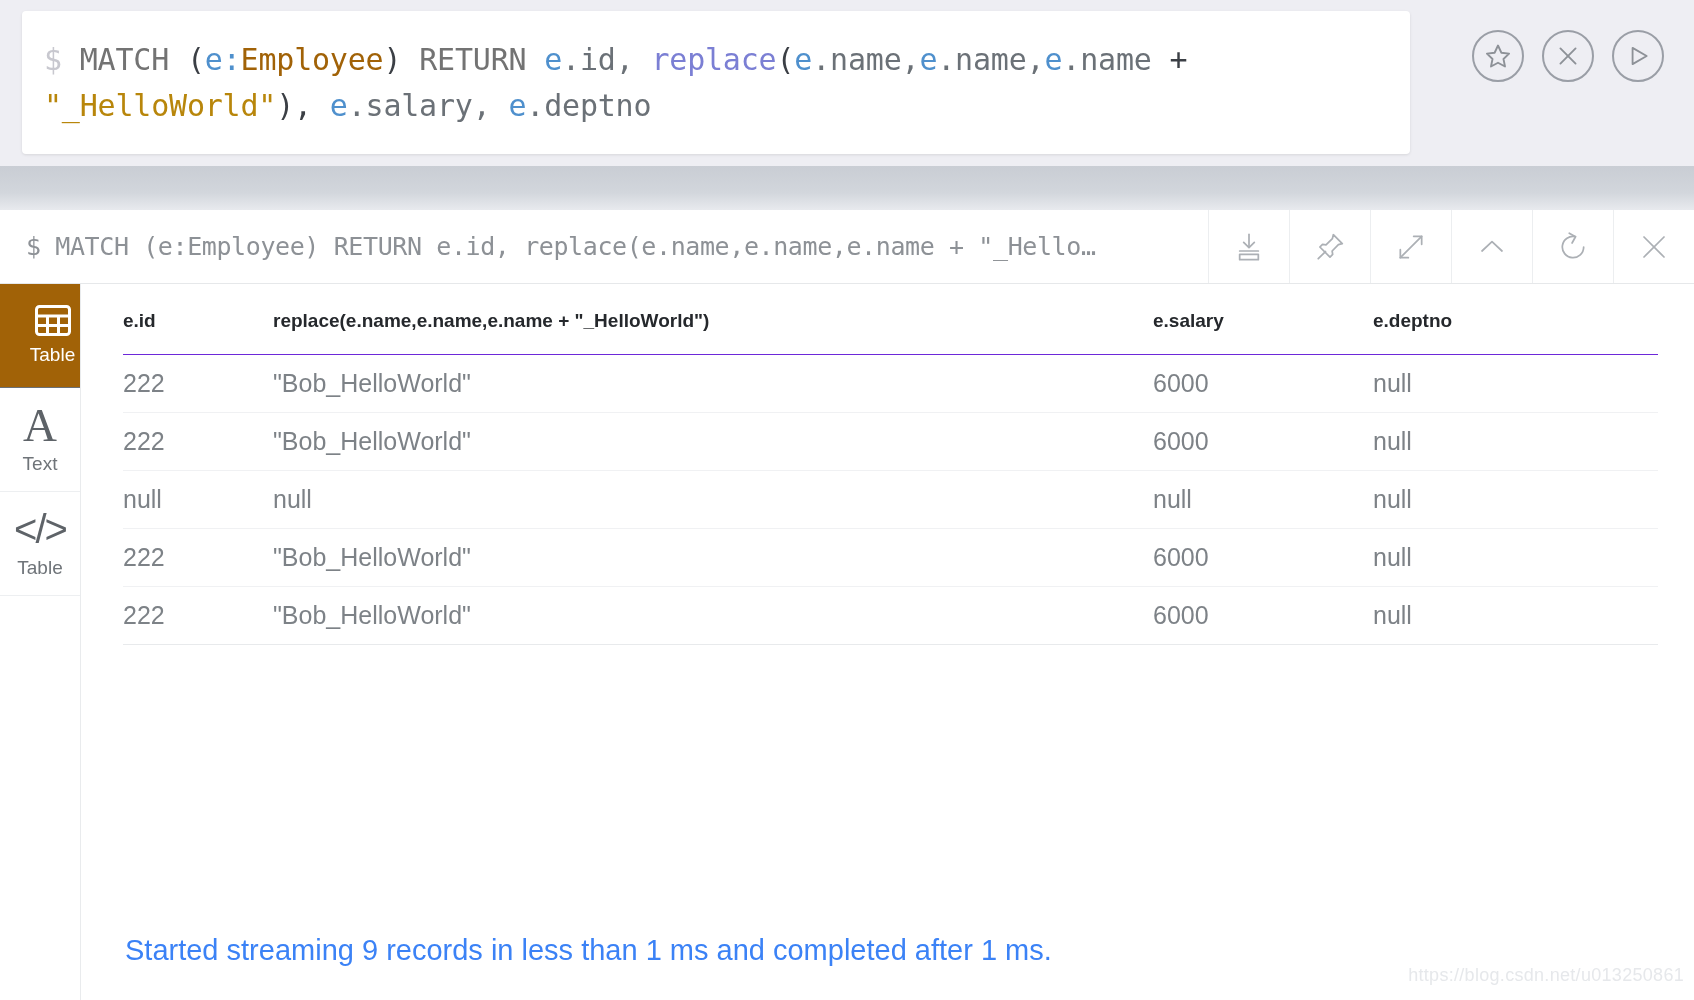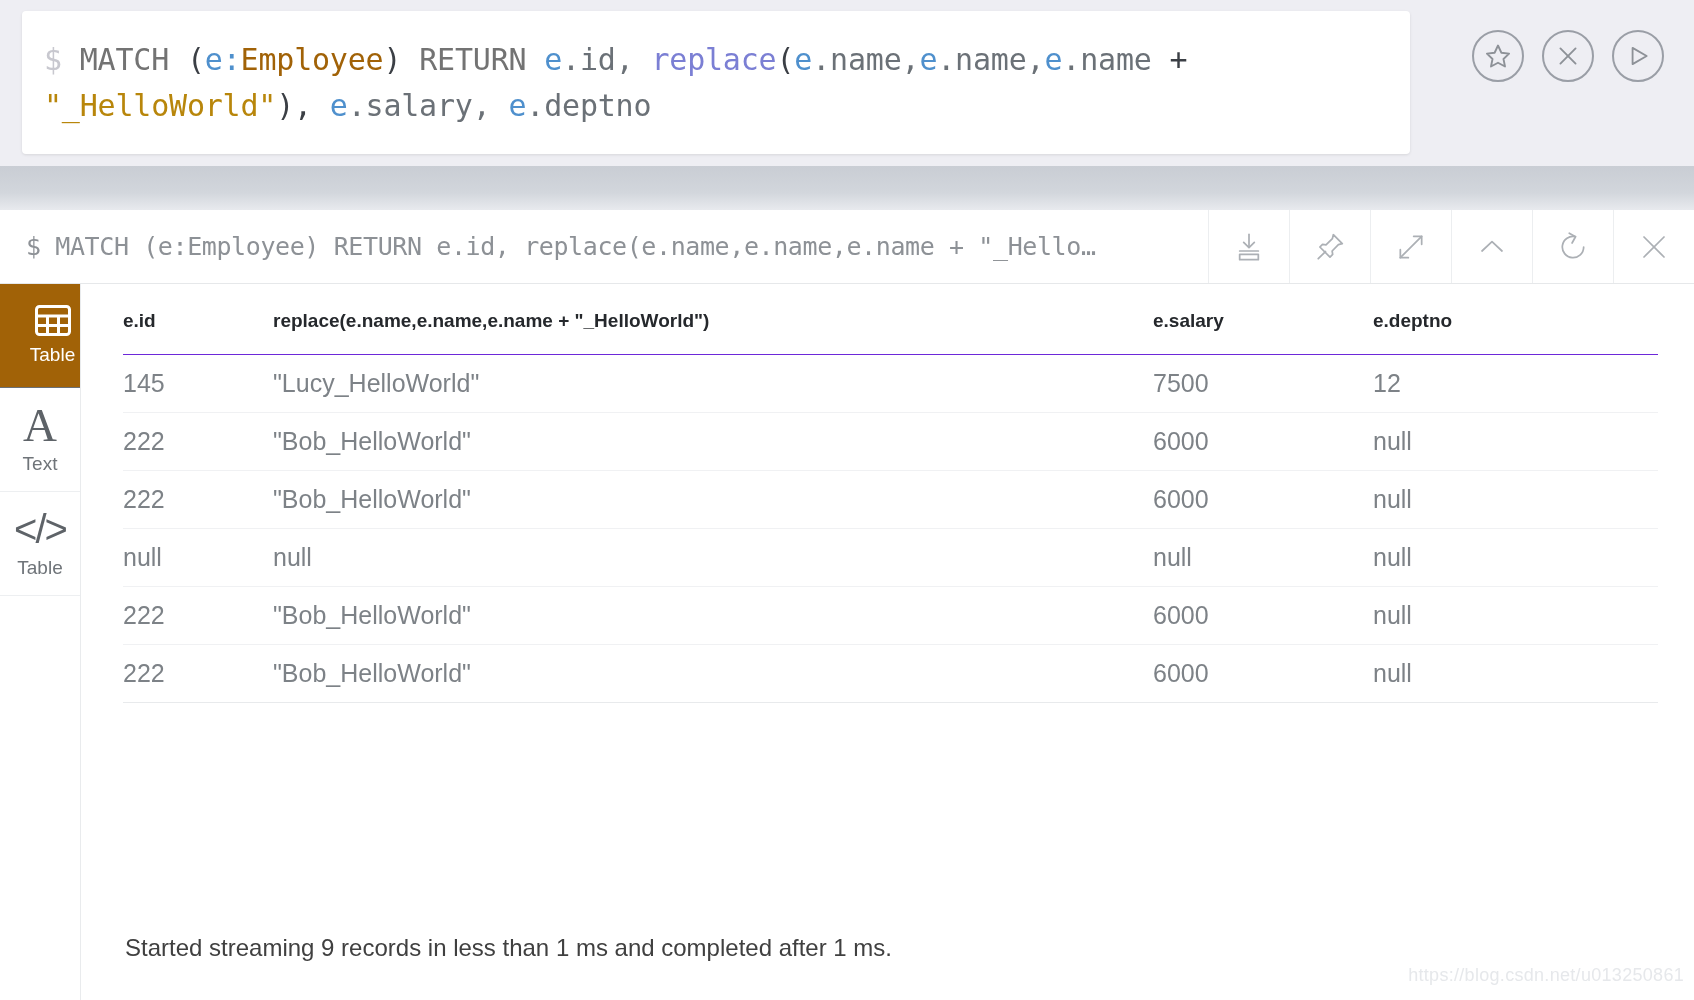--- a/index.html
+++ b/index.html
@@ -206,22 +206,22 @@
   }
   table.rt tr:last-child td { border-bottom: 1px solid #e8eaec; }
 
   .col-id     { width: 150px; }
   .col-name   { width: 880px; }
   .col-salary { width: 220px; }
   .col-deptno { width: auto; }
 
   .status-bar {
     padding: 34px 0 0 44px;
-    font-size: 24px;
-    color: #404040;
+    font-size: 29px;
+    color: #3b82f6;
     height: 100px;
   }
 
   .watermark {
     position: absolute;
     right: 10px;
     bottom: 14px;
     font-size: 18px;
     color: #e6e8eb;
     letter-spacing: 0.3px;
@@ -365,26 +365,20 @@
           <thead>
             <tr>
               <th class="col-id">e.id</th>
               <th class="col-name">replace(e.name,e.name,e.name + "_HelloWorld")</th>
               <th class="col-salary">e.salary</th>
               <th class="col-deptno">e.deptno</th>
             </tr>
           </thead>
           <tbody>
             <tr>
-              <td>145</td>
-              <td>"Lucy_HelloWorld"</td>
-              <td>7500</td>
-              <td>12</td>
-            </tr>
-            <tr>
               <td>222</td>
               <td>"Bob_HelloWorld"</td>
               <td>6000</td>
               <td>null</td>
             </tr>
             <tr>
               <td>222</td>
               <td>"Bob_HelloWorld"</td>
               <td>6000</td>
               <td>null</td>

